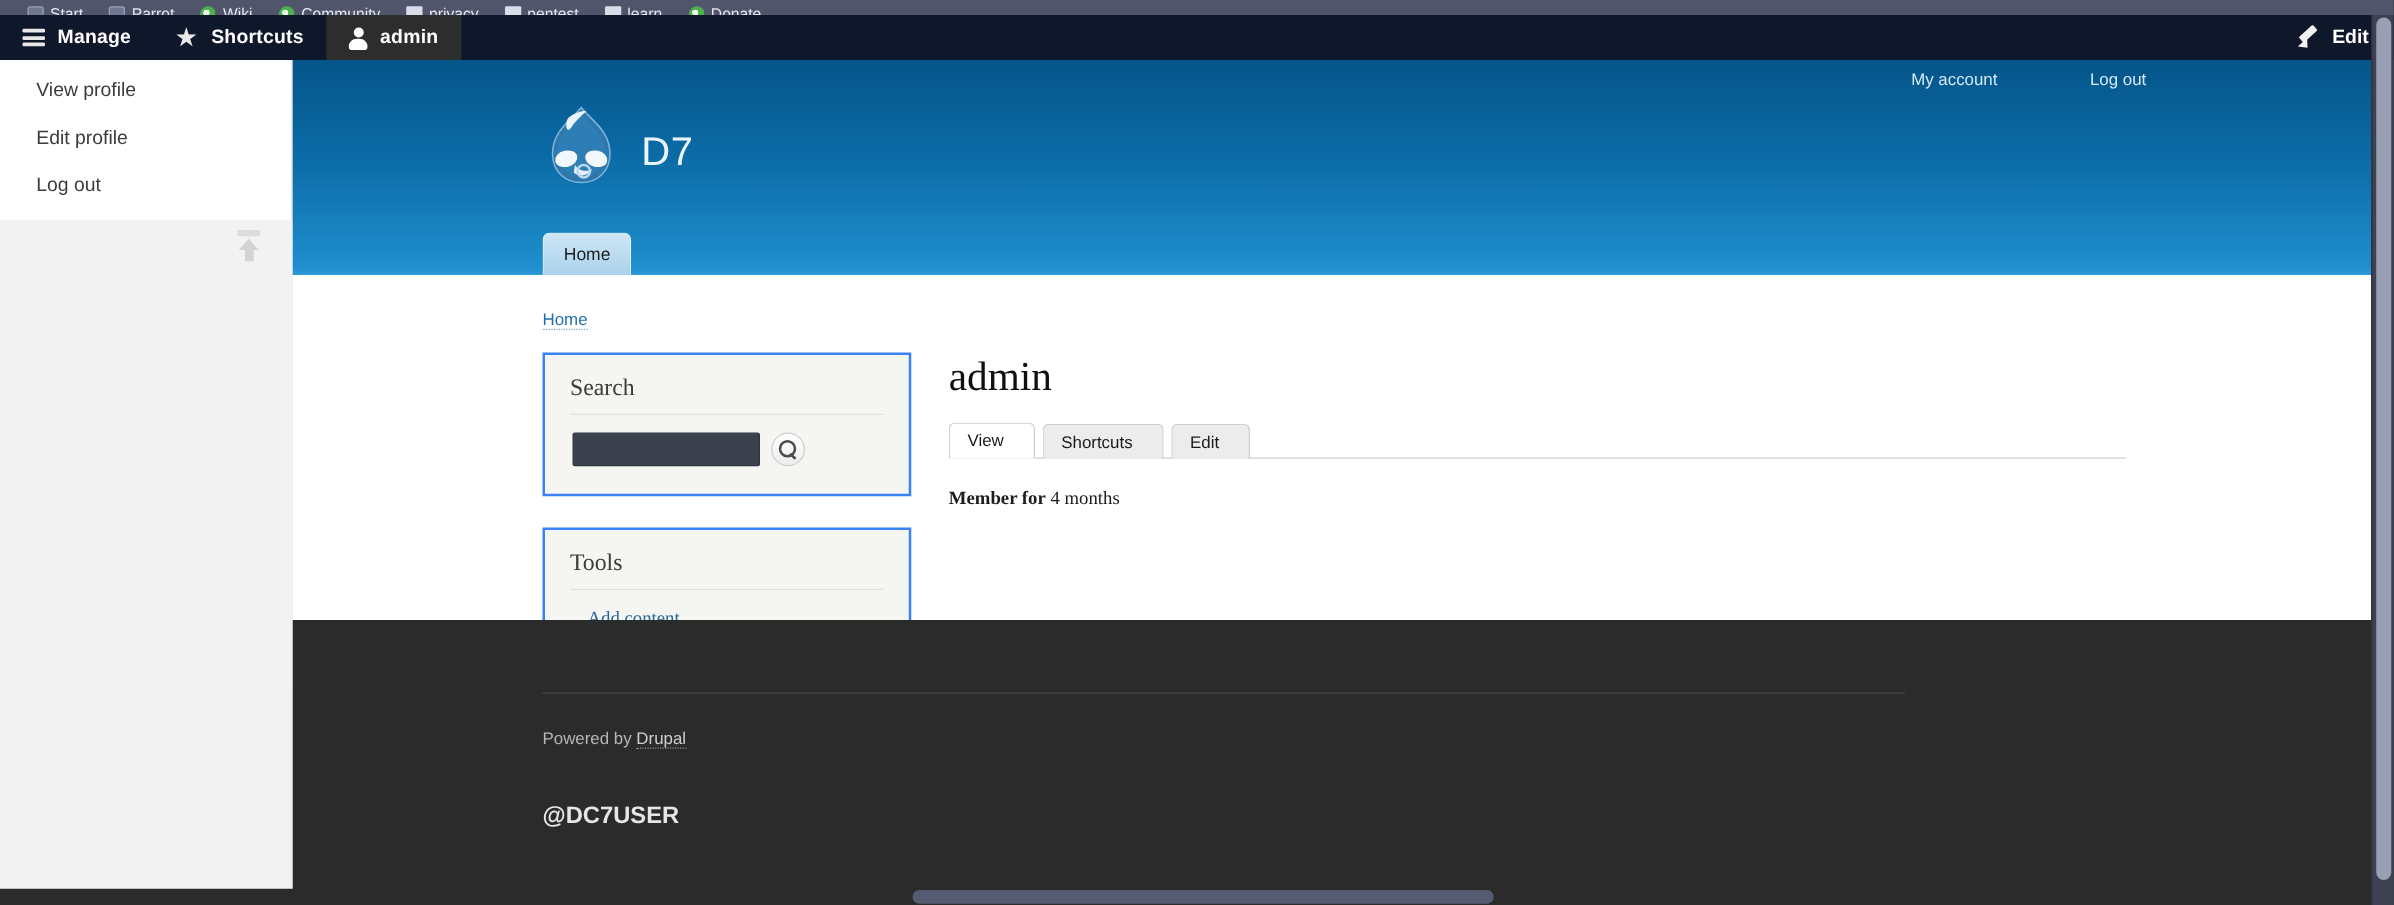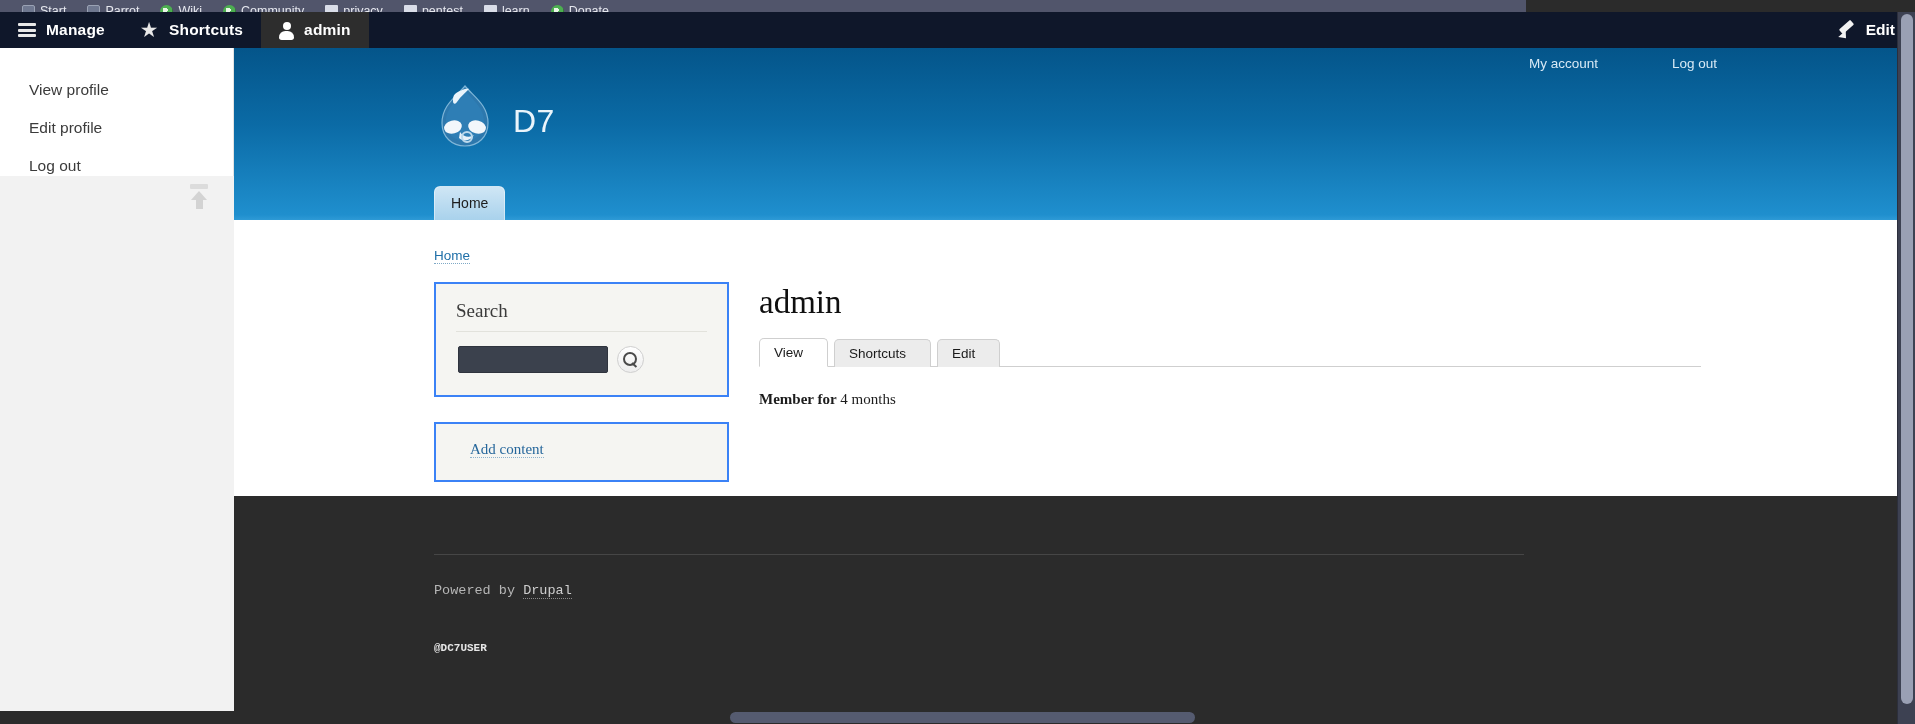--- a/index.html
+++ b/index.html
@@ -6,21 +6,21 @@
   html, body {
     width: 1915px; height: 724px;
     overflow: hidden;
     font-family: "Liberation Sans", sans-serif;
     background: #2b2b2b;
   }
   #root { position: relative; width: 1915px; height: 724px; overflow: hidden; }
 
   
   .bookmarks {
-    position: absolute; top: 0; left: 0; width: 1526px; height: 12px;
+    position: absolute; top: 0; left: 0; width: 1915px; height: 12px;
     background: #51556b; overflow: hidden;
     display: flex; align-items: flex-end; gap: 21px; padding-left: 22px;
   }
   .bm { display: flex; align-items: center; gap: 5px; height: 22px; margin-bottom: -10px; }
   .bm-ico { width: 13px; height: 13px; border-radius: 2px; flex: none; }
   .bm-ico.img { background: #6f7890; border: 1px solid #9aa2b4; }
   .bm-ico.melon { background: radial-gradient(circle at 40% 40%, #eaf7e7 0 22%, #4caf50 24% 62%, #2e7d32 64% 100%); border-radius: 50%; }
   .bm-ico.folder { background: #d9dde8; border-radius: 1px; }
   .bm-lbl { font-size: 12.5px; color: #e6e8ef; white-space: nowrap; }
 
@@ -58,21 +58,21 @@
     content:""; position:absolute; left:1px; top:12px; width:0; height:0;
     border-left:5px solid transparent; border-right:5px solid transparent; border-top:6px solid #f2f2f2;
     transform: rotate(-42deg);
   }
 
   
   .tray {
     position: absolute; top: 48px; left: 0; width: 234px; height: 676px;
     background: #fff; border-right: 1px solid #e3e3e3;
   }
-  .tray-list { padding-top: 23px; }
+  .tray-list { padding-top: 6px; }
   .tray-link {
     display: block; padding: 10px 0 10px 29px;
     font-size: 15.5px; color: #3b3b3b; cursor: pointer;
   }
   .tray-bottom {
     position: absolute; left: 0; top: 128px; width: 234px; height: 548px;
     background: #f2f2f2;
   }
   .tray-toggle {
     position: absolute; right: 22px; top: 8px; width: 26px; height: 30px;
@@ -170,25 +170,25 @@
   }
   .tab.active { background: #fff; border-bottom: 1px solid #fff; }
   .member-line { margin-top: 24px; font-family: "Liberation Serif", serif; font-size: 15px; color: #1c1c1c; }
   .member-line b { font-weight: bold; }
 
   
   .footer {
     position: absolute; top: 448px; left: 0; width: 1663px; height: 228px;
     background: #2b2b2b;
   }
-  .footer-inner { padding: 58px 0 0 200px; width: 1290px; font-family: Liberation Mono, monospace; }
+  .footer-inner { padding: 58px 0 0 200px; width: 1290px; }
   .footer-rule { border-top: 1px solid #464646; width: 1090px; margin-bottom: 28px; }
   .footer-line { font-size: 13.5px; color: #b6b6b6; margin-bottom: 24px; }
   .footer-line a { color: #cfcfcf; text-decoration: none; border-bottom: 1px dotted #8b8b8b; cursor: pointer; }
-  .footer-handle { font-size: 11px; color: #e6e6e6; font-weight: bold; margin-top: 44px; }
+  .footer-handle { font-size: 19px; color: #e6e6e6; font-weight: bold; margin-top: 44px; }
 
   
   .vscroll {
     position: absolute; right: 0; top: 12px; width: 18px; height: 712px;
     background: #3d4152; border-left: 1px solid #2c2f3c;
   }
   .vscroll .thumb {
     position: absolute; left: 3px; top: 2px; width: 12px; height: 690px;
     background: #9aa0b4; border-radius: 6px;
   }
@@ -321,20 +321,21 @@
             <h2>Search</h2>
             <div class="search-row">
               <input class="search-input" type="text" value="" placeholder="" style="">
               <span class="search-btn">
                 <span class="ico-magnifier"></span>
               </span>
             </div>
           </div>
 
           <div class="block">
+            <h2>Tools</h2>
             <div class="tools-list">
               <a>Add content</a>
             </div>
           </div>
 
         </div>
 
         <div class="content-main">
           <h1 class="page-title">admin</h1>
 

